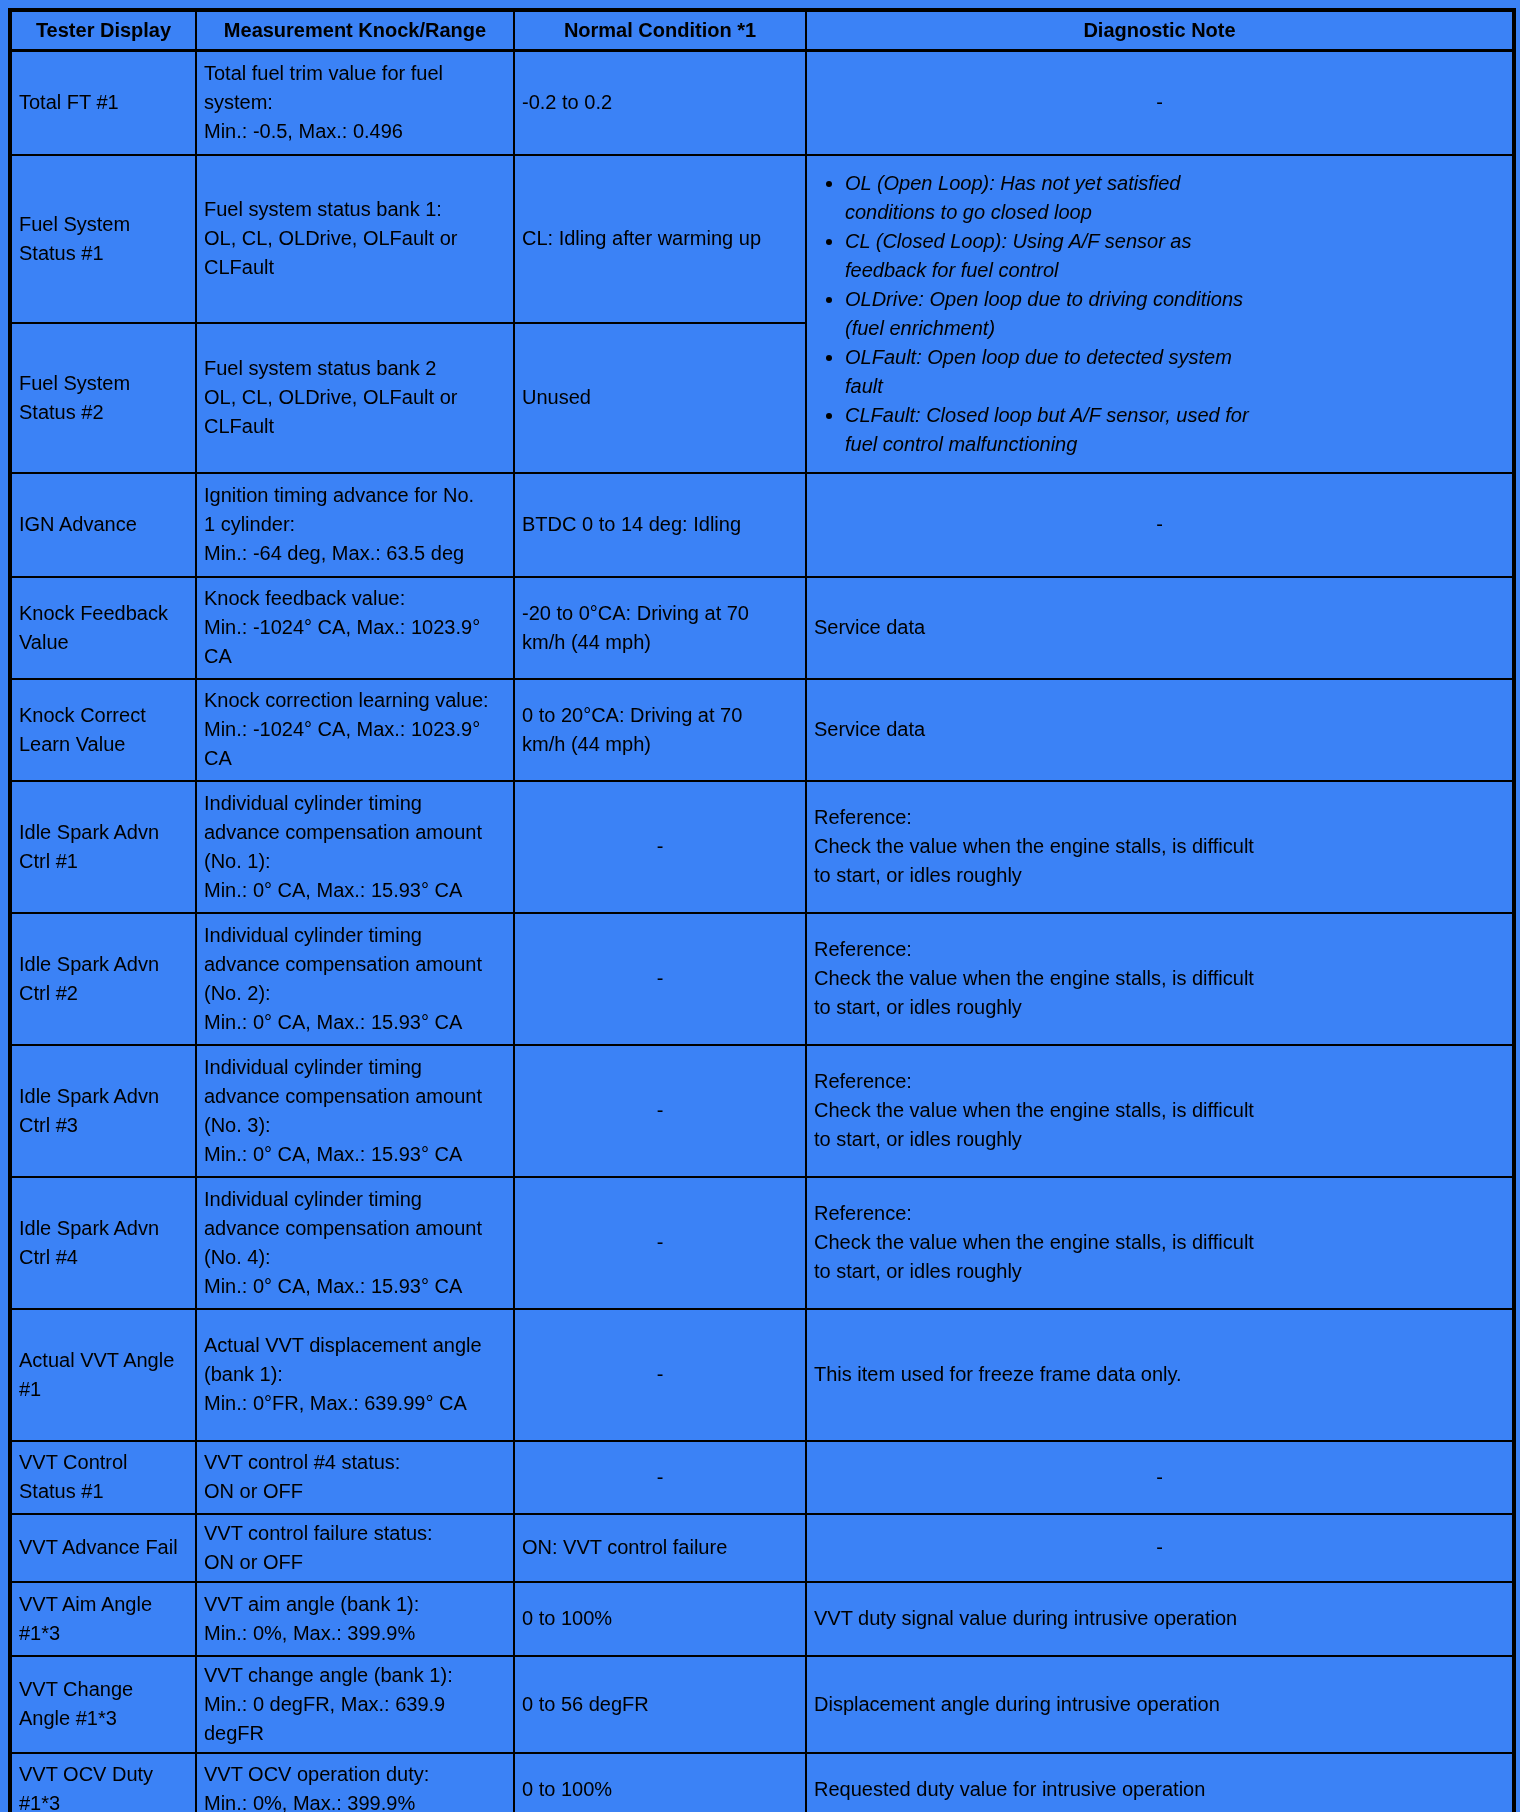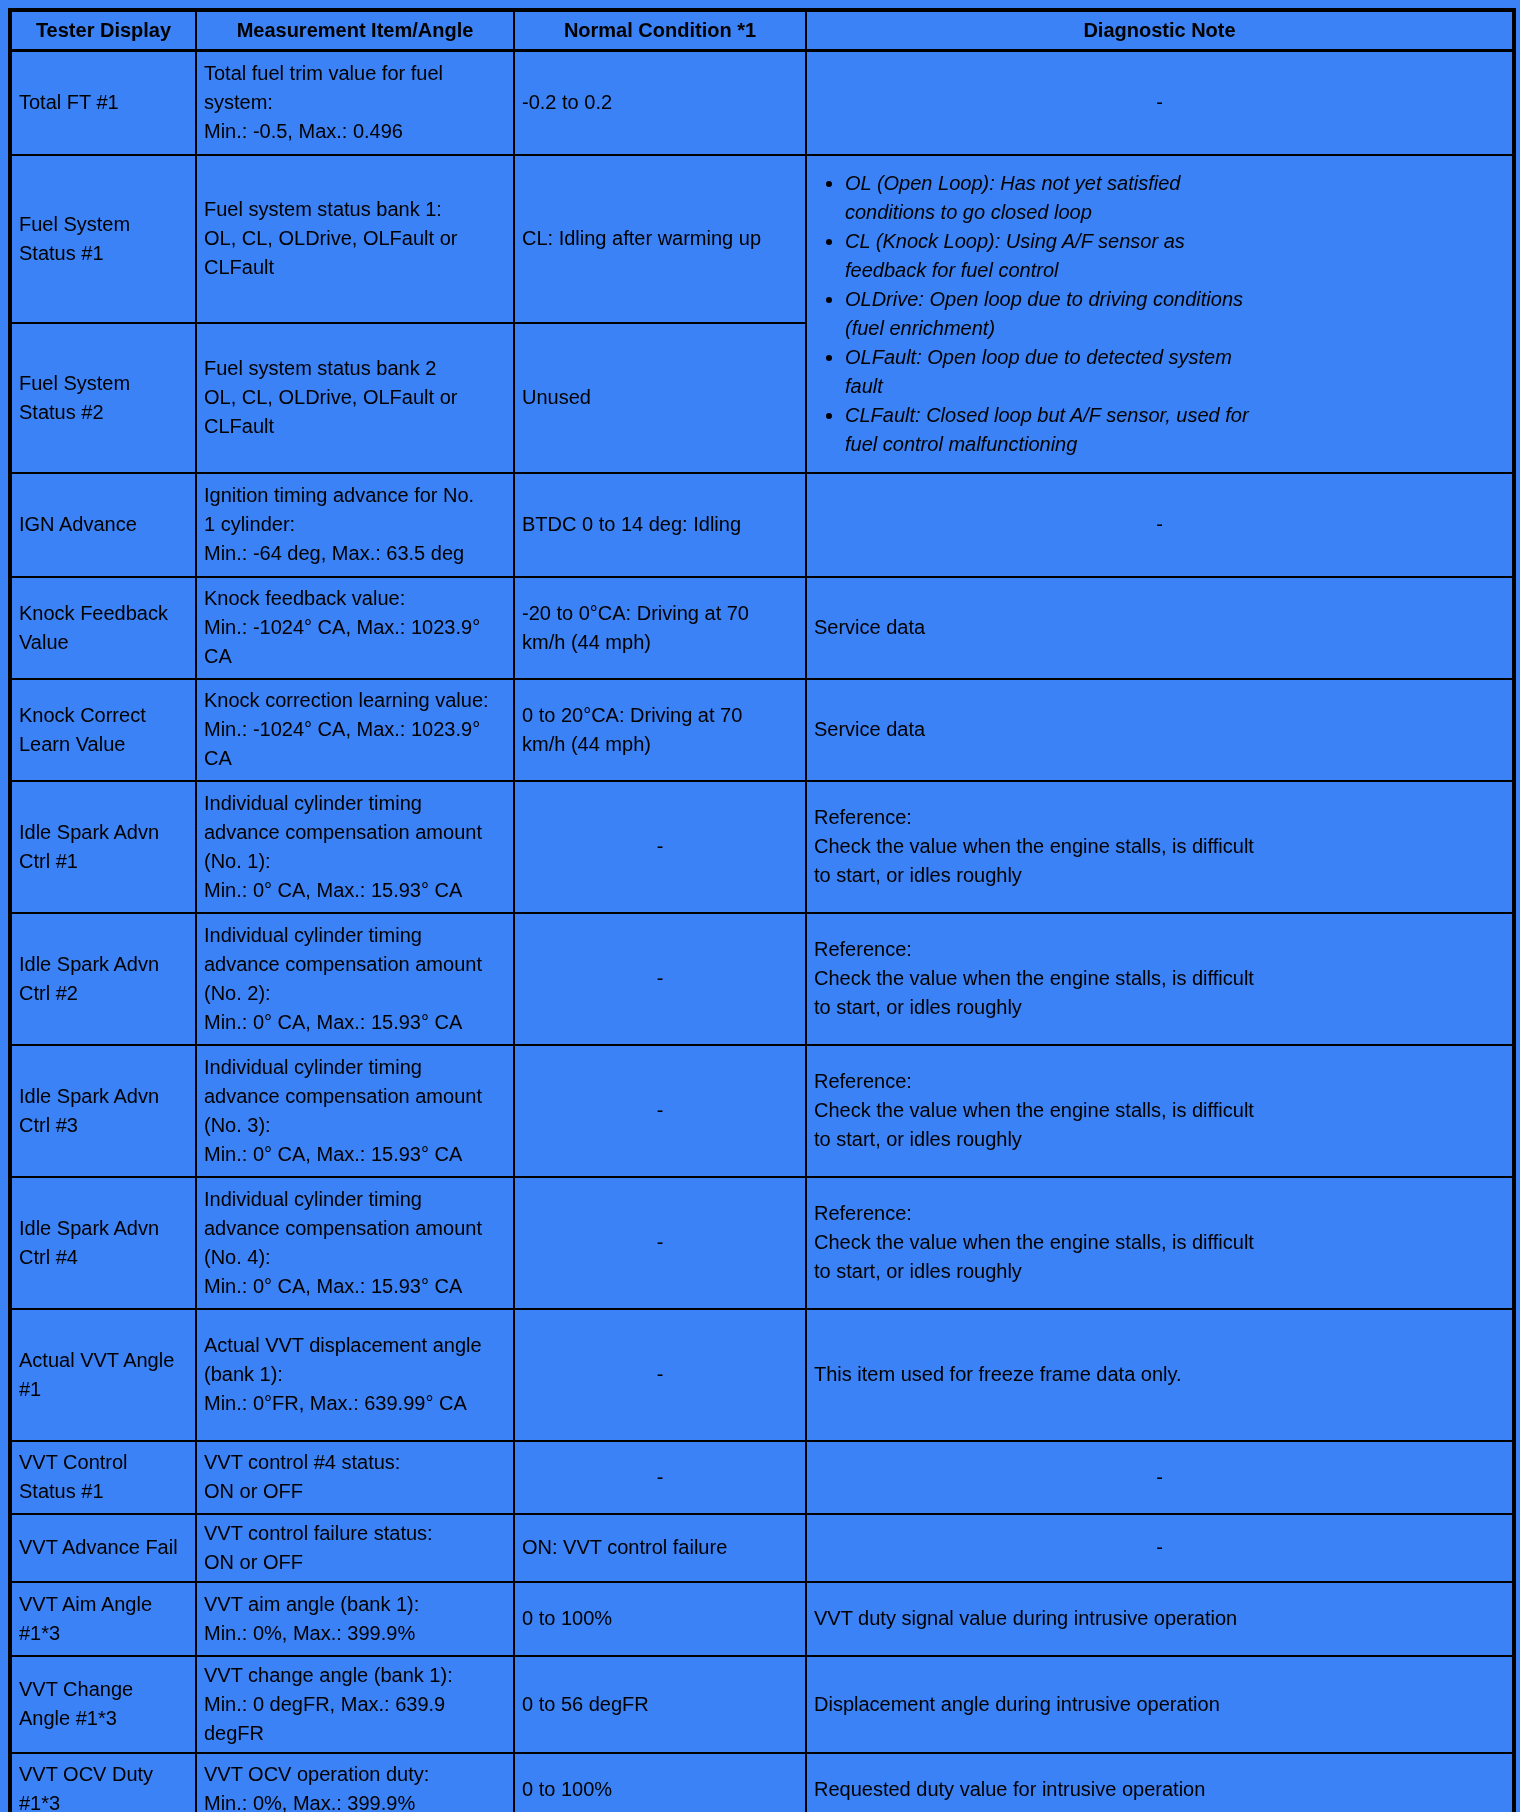--- a/index.html
+++ b/index.html
@@ -67,21 +67,21 @@
   <table class="diag-table">
     <colgroup>
       <col style="width:186px">
       <col style="width:318px">
       <col style="width:292px">
       <col style="width:708px">
     </colgroup>
     <thead>
       <tr style="height:38px">
         <th>Tester Display</th>
-        <th>Measurement Item/Angle</th>
+        <th>Measurement Knock/Range</th>
         <th>Normal Condition *1</th>
         <th>Diagnostic Note</th>
       </tr>
     </thead>
     <tbody>
       <tr style="height:104px">
         <td>Total FT #1</td>
         <td>Total fuel trim value for fuel
 system:
 Min.: -0.5, Max.: 0.496</td>
@@ -92,21 +92,21 @@
         <td>Fuel System
 Status #1</td>
         <td>Fuel system status bank 1:
 OL, CL, OLDrive, OLFault or
 CLFault</td>
         <td>CL: Idling after warming up</td>
         <td class="note-list-cell" rowspan="2">
           <ul class="bullet-list">
             <li>OL (Open Loop): Has not yet satisfied
 conditions to go closed loop</li>
-            <li>CL (Knock Loop): Using A/F sensor as
+            <li>CL (Closed Loop): Using A/F sensor as
 feedback for fuel control</li>
             <li>OLDrive: Open loop due to driving conditions
 (fuel enrichment)</li>
             <li>OLFault: Open loop due to detected system
 fault</li>
             <li>CLFault: Closed loop but A/F sensor, used for
 fuel control malfunctioning</li>
           </ul>
         </td>
       </tr>

